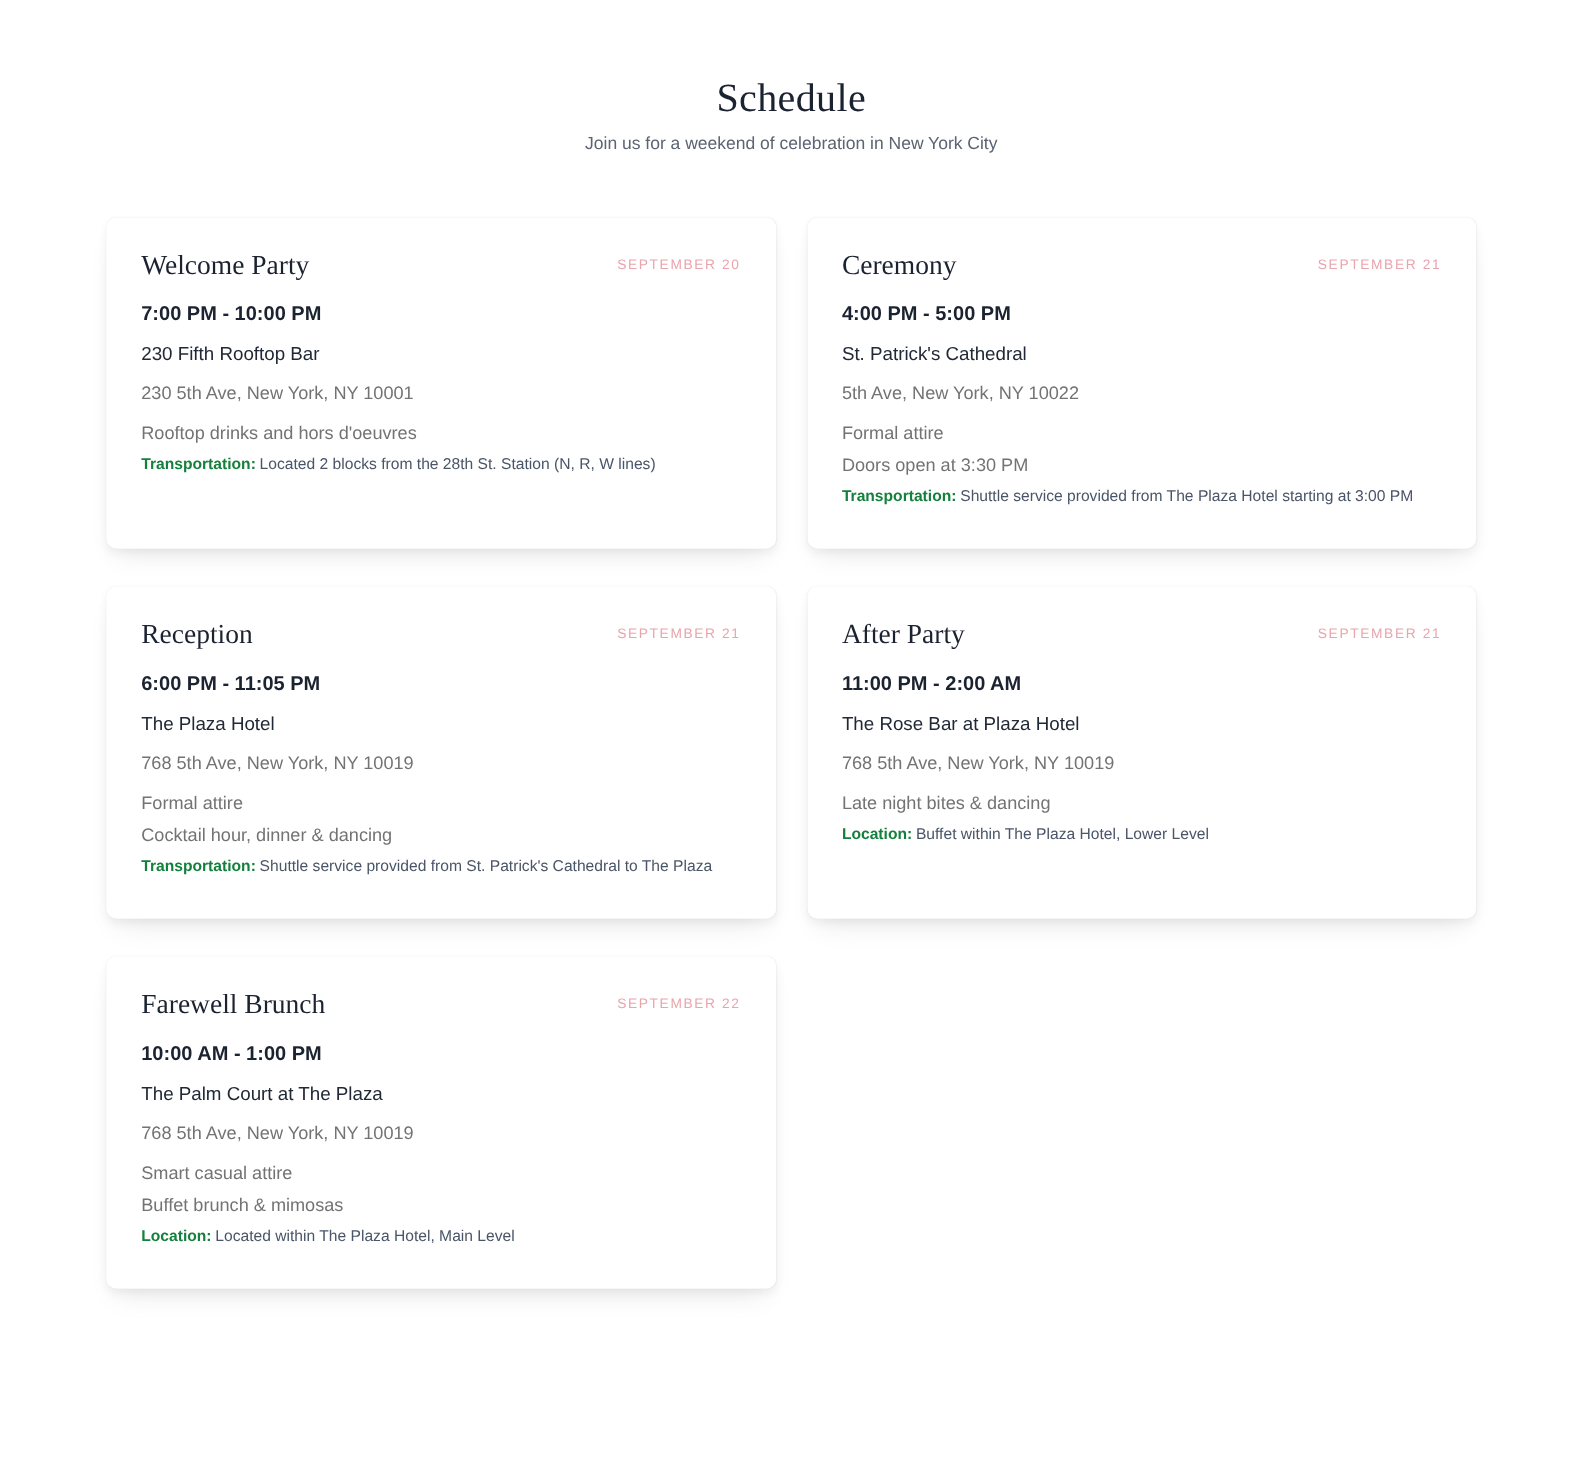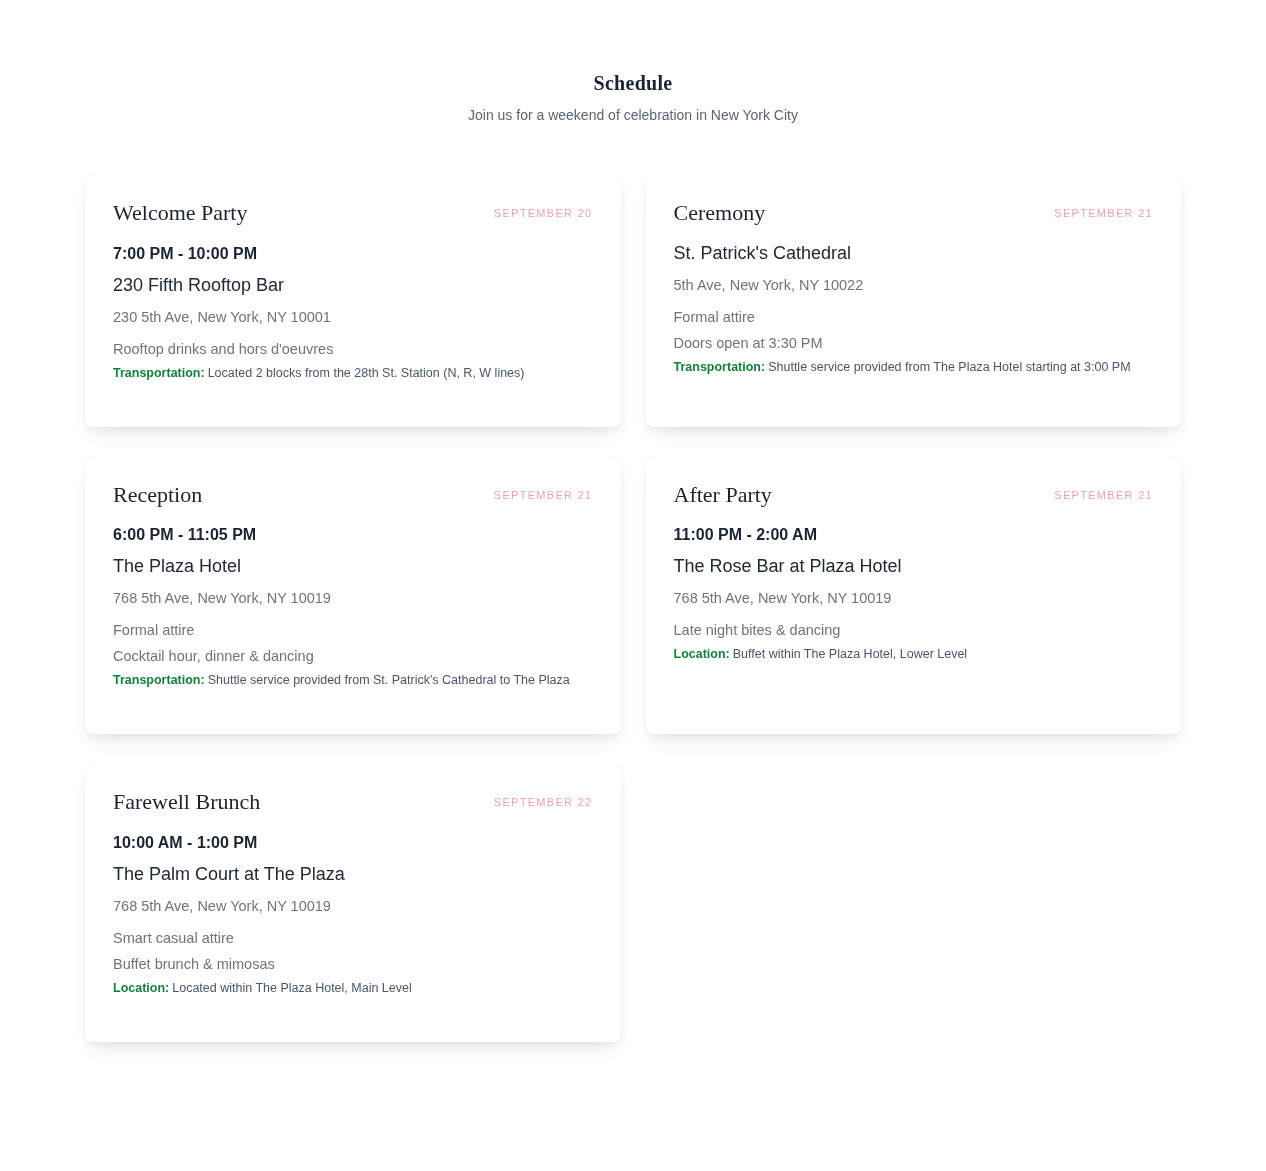--- a/index.html
+++ b/index.html
@@ -15,42 +15,42 @@
     min-height: 1171px;
     margin: 0 auto;
     padding: 60px 85px 130px;
   }
   .page-header {
     text-align: center;
     margin-bottom: 52px;
   }
   .page-title {
     font-family: "Liberation Serif", "DejaVu Serif", serif;
-    font-weight: 700;
-    font-size: 20px;
+    font-weight: 400;
+    font-size: 32px;
     line-height: 1.15;
-    margin: 12px;
+    margin: 0;
     color: #1b2230;
     letter-spacing: 0.3px;
   }
   .page-subtitle {
     margin: 9px 0 0;
     font-size: 14px;
     color: #5b6470;
   }
   .events-grid {
     display: grid;
     grid-template-columns: 1fr 1fr;
     column-gap: 25px;
     row-gap: 30px;
   }
   .card {
     background: #ffffff;
     border-radius: 8px;
-    padding: 24px 28px 44px;
+    padding: 24px 28px 32px;
     box-shadow: 0 0 1px rgba(0,0,0,0.06),
                 0 4px 8px rgba(0,0,0,0.05),
                 0 12px 22px -8px rgba(0,0,0,0.09);
   }
   .card-head {
     display: flex;
     justify-content: space-between;
     align-items: flex-start;
     margin-bottom: 15px;
   }
@@ -73,21 +73,21 @@
   }
   .card p { margin: 0; }
   .time {
     font-size: 16px;
     font-weight: 700;
     line-height: 21px;
     color: #1b2230;
     margin-bottom: 11px !important;
   }
   .venue {
-    font-size: 18px;
+    font-size: 15px;
     line-height: 21px;
     color: #212936;
     margin-bottom: 11px !important;
   }
   .muted {
     font-size: 14.5px;
     line-height: 21px;
     color: #737373;
   }
   .address { margin-bottom: 11px !important; }
@@ -129,20 +129,21 @@
       <p class="note">
         <strong>Transportation:</strong><span>Located 2 blocks from the 28th St. Station (N, R, W lines)</span>
       </p>
     </article>
 
     <article class="card">
       <header class="card-head">
         <h2 class="card-title">Ceremony</h2>
         <span class="card-date">SEPTEMBER 21</span>
       </header>
+      <p class="time">4:00 PM - 5:00 PM</p>
       <p class="venue">St. Patrick's Cathedral</p>
       <p class="muted address">5th Ave, New York, NY 10022</p>
       <p class="muted attire">Formal attire</p>
       <p class="muted desc">Doors open at 3:30 PM</p>
       <p class="note">
         <strong>Transportation:</strong><span>Shuttle service provided from The Plaza Hotel starting at 3:00 PM</span>
       </p>
     </article>
 
     <article class="card">

